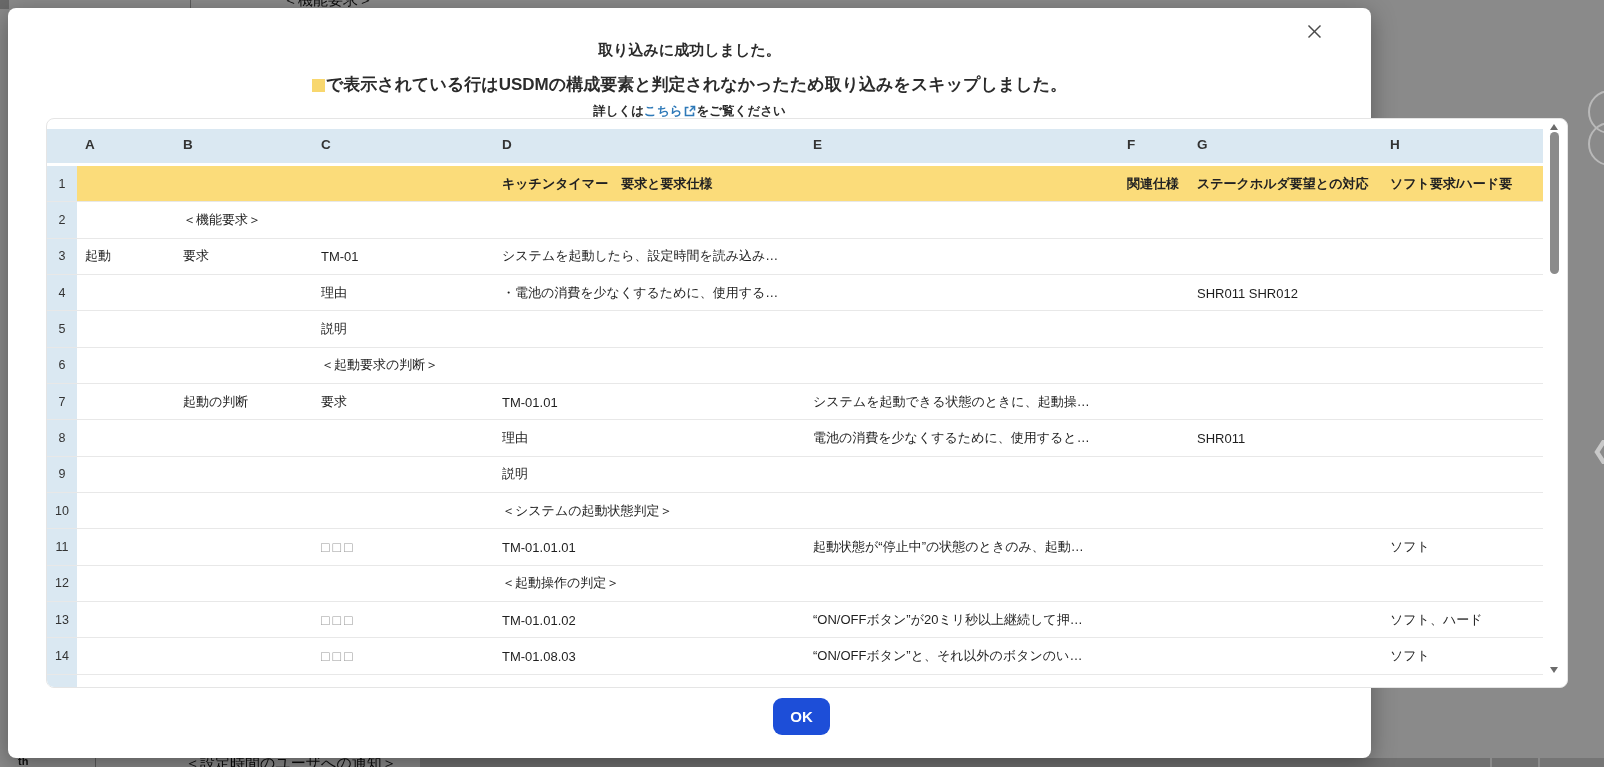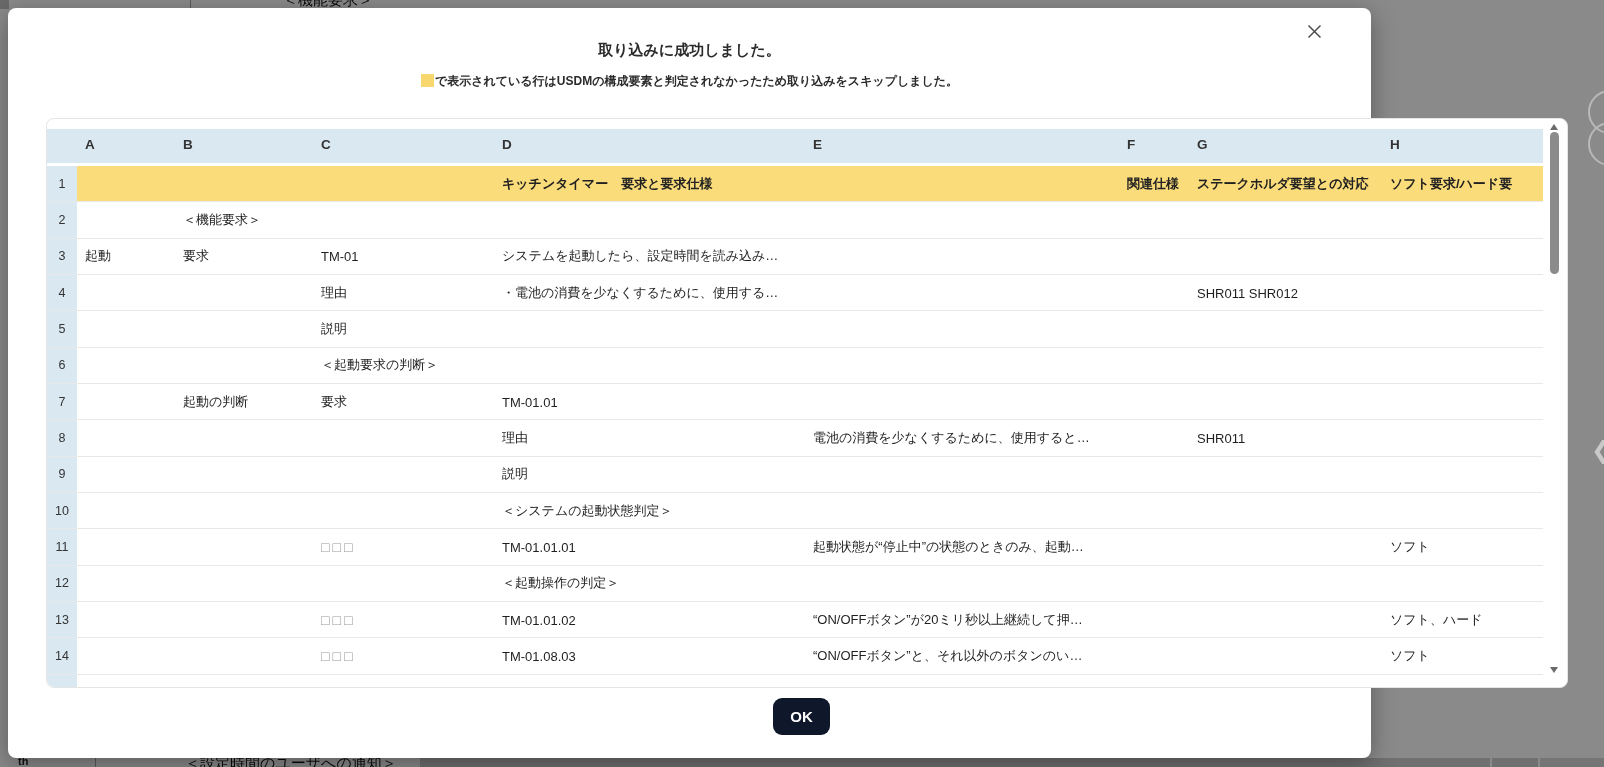--- a/index.html
+++ b/index.html
@@ -21,21 +21,21 @@
   .edge-circle{position:absolute;width:40px;height:40px;border-radius:50%;
     border:2px solid #b9b9b9;background:transparent;}
   .edge-circle.c1{left:1588px;top:90px;}
   .edge-circle.c2{left:1588px;top:122px;}
   .edge-chevron{position:absolute;left:1591px;top:438px;font-size:24px;color:#c9c9c9;line-height:1;}
   
   .modal{position:absolute;left:8px;top:8px;width:1363px;height:750px;background:#fff;
     border-radius:8px;box-shadow:0 6px 24px rgba(0,0,0,.35);}
   .dlg-head{position:absolute;left:0;right:0;top:0;text-align:center;}
   .dlg-title{margin-top:33px;font-size:15px;font-weight:700;color:#2b2b2b;}
-  .dlg-notice{margin-top:13px;font-size:12px;font-weight:700;color:#2b2b2b;}
+  .dlg-notice{margin-top:13px;font-size:17px;font-weight:700;color:#2b2b2b;}
   .legend-square{display:inline-block;width:13px;height:13px;background:#f8d76e;
     vertical-align:-2px;margin-right:1px;}
   .dlg-link-line{margin-top:7px;font-size:12.5px;font-weight:700;color:#2b2b2b;}
   .dlg-link{color:#2e79b8;cursor:pointer;}
   .ext-icon{display:inline-block;vertical-align:-2px;margin:0 1px;}
   .close-btn{position:absolute;top:16px;right:48px;width:18px;height:18px;cursor:pointer;
     display:flex;align-items:center;justify-content:center;}
   
   .sheet{position:absolute;left:38px;top:110px;width:1522px;height:570px;
     border:1px solid #e5e5e5;border-radius:8px;background:#fff;overflow:hidden;box-sizing:border-box;}
@@ -56,21 +56,21 @@
   
   .sbar{position:absolute;top:0;right:7px;width:12px;height:100%;background:#fff;}
   .sbar .arrow{position:absolute;left:0;width:12px;height:10px;display:flex;align-items:center;
     justify-content:center;cursor:pointer;}
   .sbar .arrow svg{display:block;}
   .sbar .up{top:3px;}
   .sbar .down{top:546px;}
   .sbar .thumb{position:absolute;left:1.5px;top:13px;width:9px;height:142px;background:#8b8b8b;
     border-radius:5px;cursor:pointer;}
   
-  .ok-btn{position:absolute;left:765px;top:690px;width:57px;height:37px;background:#0f172a;
+  .ok-btn{position:absolute;left:765px;top:690px;width:57px;height:37px;background:#1d4ed8;
     border:none;border-radius:9px;color:#fff;font-size:15px;font-weight:700;cursor:pointer;
     font-family:inherit;display:flex;align-items:center;justify-content:center;}
 </style>
 </head>
 <body>
 
 <div class="bg-page">
   <div class="bg-topleft-frag"></div>
   <div class="bg-vline-top"></div>
   <div class="bg-top-text">＜機能要求＞</div>
@@ -96,20 +96,29 @@
         <line x1="1.5" y1="1.5" x2="13.5" y2="13.5" stroke="#4a4a4a" stroke-width="1.5"></line>
         <line x1="13.5" y1="1.5" x2="1.5" y2="13.5" stroke="#4a4a4a" stroke-width="1.5"></line>
       </svg>
     </span>
   </div>
 
   <div class="dlg-head">
     <div class="dlg-title">取り込みに成功しました。</div>
     <div class="dlg-notice">
       <span class="legend-square"></span><span>で表示されている行はUSDMの構成要素と判定されなかったため取り込みをスキップしました。</span>
+    </div>
+    <div class="dlg-link-line">
+      <span>詳しくは</span><span class="dlg-link">こちら</span><span class="ext-icon">
+        <svg width="12" height="12" viewBox="0 0 12 12">
+          <path d="M4.5 2.5 H1.5 V10.5 H9.5 V7.5" fill="none" stroke="#2e79b8" stroke-width="1.6"></path>
+          <path d="M6.5 1.5 H10.5 V5.5" fill="none" stroke="#2e79b8" stroke-width="1.6"></path>
+          <line x1="10.2" y1="1.8" x2="5.8" y2="6.2" stroke="#2e79b8" stroke-width="1.6"></line>
+        </svg>
+      </span><span>をご覧ください</span>
     </div>
   </div>
 
   <div class="sheet">
     <div class="sheet-inner">
       <div class="shead">
           <span class="letter col-A">A</span>
           <span class="letter col-B">B</span>
           <span class="letter col-C">C</span>
           <span class="letter col-D">D</span>
@@ -149,20 +158,21 @@
           </div>
           <div class="trow">
             <div class="num">6</div>
             <span class="cell col-C">＜起動要求の判断＞</span>
           </div>
           <div class="trow">
             <div class="num">7</div>
             <span class="cell col-B">起動の判断</span>
             <span class="cell col-C">要求</span>
             <span class="cell col-D">TM-01.01</span>
+            <span class="cell col-E">システムを起動できる状態のときに、起動操…</span>
           </div>
           <div class="trow">
             <div class="num">8</div>
             <span class="cell col-D">理由</span>
             <span class="cell col-E">電池の消費を少なくするために、使用すると…</span>
             <span class="cell col-G">SHR011</span>
           </div>
           <div class="trow">
             <div class="num">9</div>
             <span class="cell col-D">説明</span>

